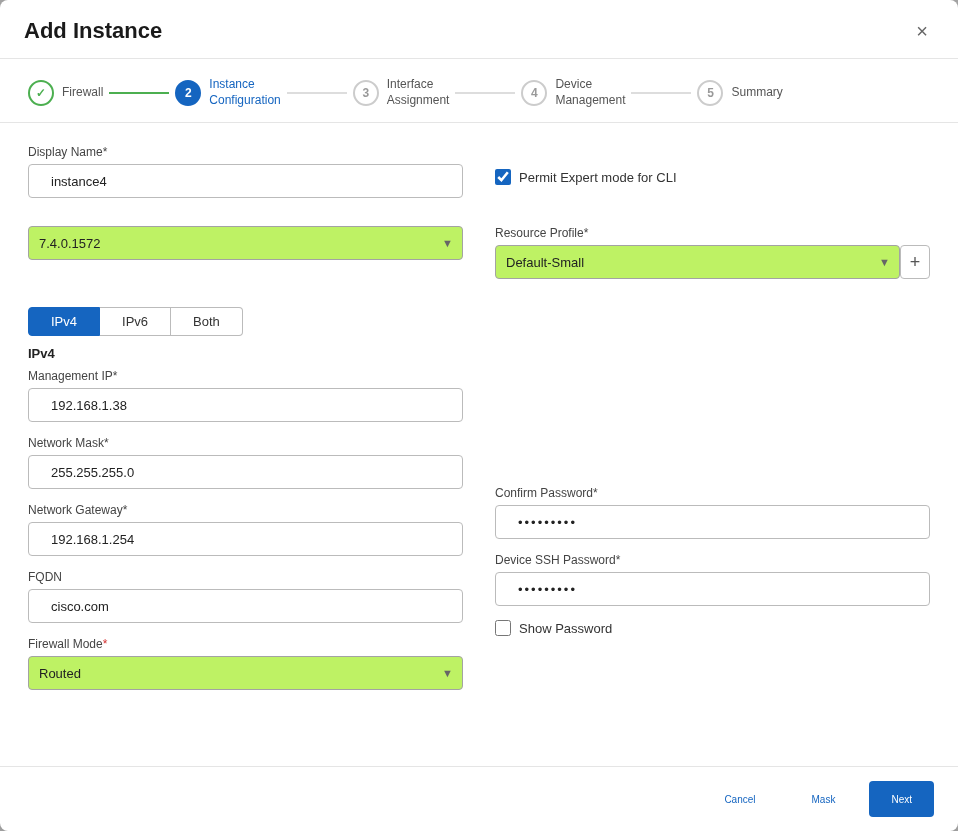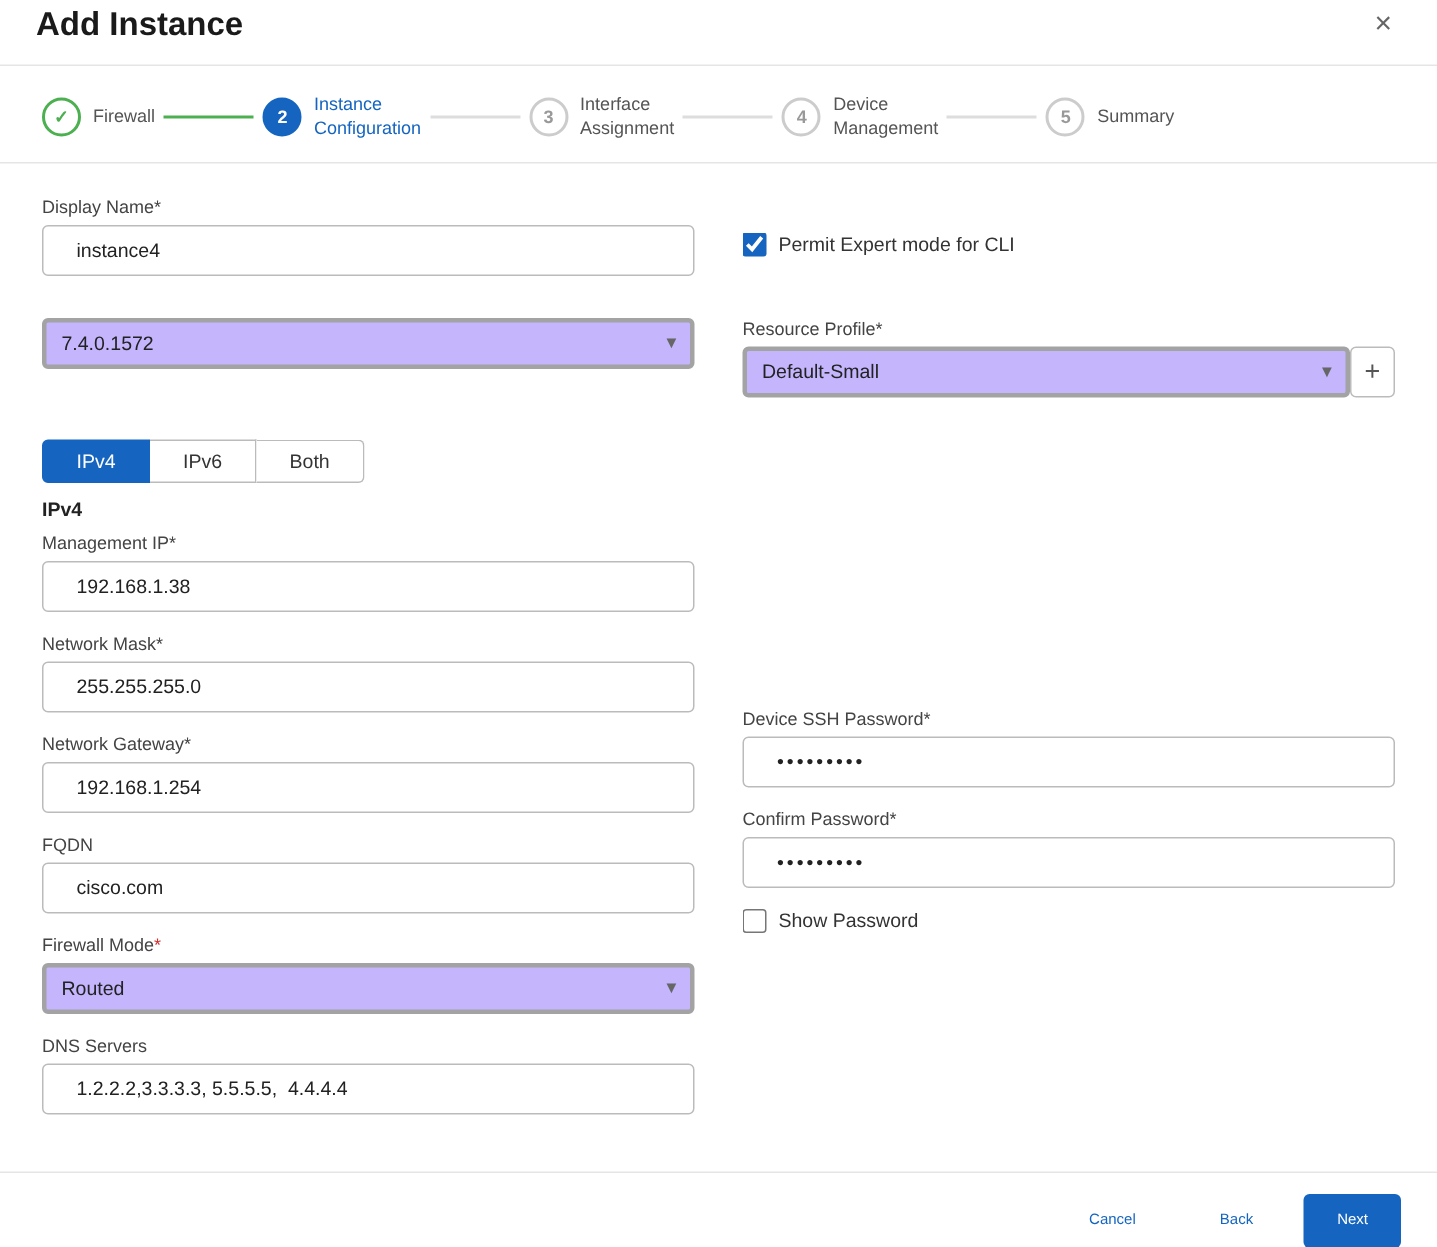--- a/index.html
+++ b/index.html
@@ -141,27 +141,27 @@
       color: #222;
       outline: none;
       background: #fff;
     }
     .form-select-wrap {
       position: relative;
     }
     .form-select-wrap select {
       width: 100%;
       height: 34px;
-      border: 3px solid #a3a3a3;
+      border: 1px solid #a3a3a3;
       border-radius: 4px;
       padding: 0 32px 0 10px;
       font-size: 13px;
       color: #222;
       appearance: none;
-      background: #c4b5fd;
+      background: #bef264;
       outline: none;
       cursor: pointer;
     }
     .form-select-wrap .chevron {
       position: absolute;
       right: 10px;
       top: 50%;
       transform: translateY(-50%);
       pointer-events: none;
       color: #666;
@@ -401,46 +401,42 @@
           <div class="form-group">
             <label class="form-label">Firewall Mode<span class="required">*</span></label>
             <div class="form-select-wrap">
               <select>
                 <option>Routed</option>
                 <option>Transparent</option>
               </select>
               <span class="chevron">▼</span>
             </div>
           </div>
-          <div class="form-group">
-            <label class="form-label">DNS Servers</label>
-            <input class="form-input" type="text" value="1.2.2.2,3.3.3.3, 5.5.5.5,  4.4.4.4" style="">
-          </div>
         </div>
 
         <div class="form-col top-right-section">
           <div style="margin-top: 140px;">
             <div class="form-group">
+              <label class="form-label">Confirm Password*</label>
+              <input class="form-input password-input" type="password" value="password1" style="">
+            </div>
+            <div class="form-group">
               <label class="form-label">Device SSH Password*</label>
-              <input class="form-input password-input" type="password" value="password1" style="">
-            </div>
-            <div class="form-group">
-              <label class="form-label">Confirm Password*</label>
               <input class="form-input password-input" type="password" value="password1" style="">
             </div>
             <div class="checkbox-row">
               <input type="checkbox" style="">
               <span class="checkbox-label">Show Password</span>
             </div>
           </div>
         </div>
       </div>
 
     </div>
 
     <div class="modal-footer">
       <button class="btn btn-cancel">Cancel</button>
-      <button class="btn btn-back">Back</button>
+      <button class="btn btn-back">Mask</button>
       <button class="btn btn-next">Next</button>
     </div>
 
   </div>
 </div>
 
 </body></html>

